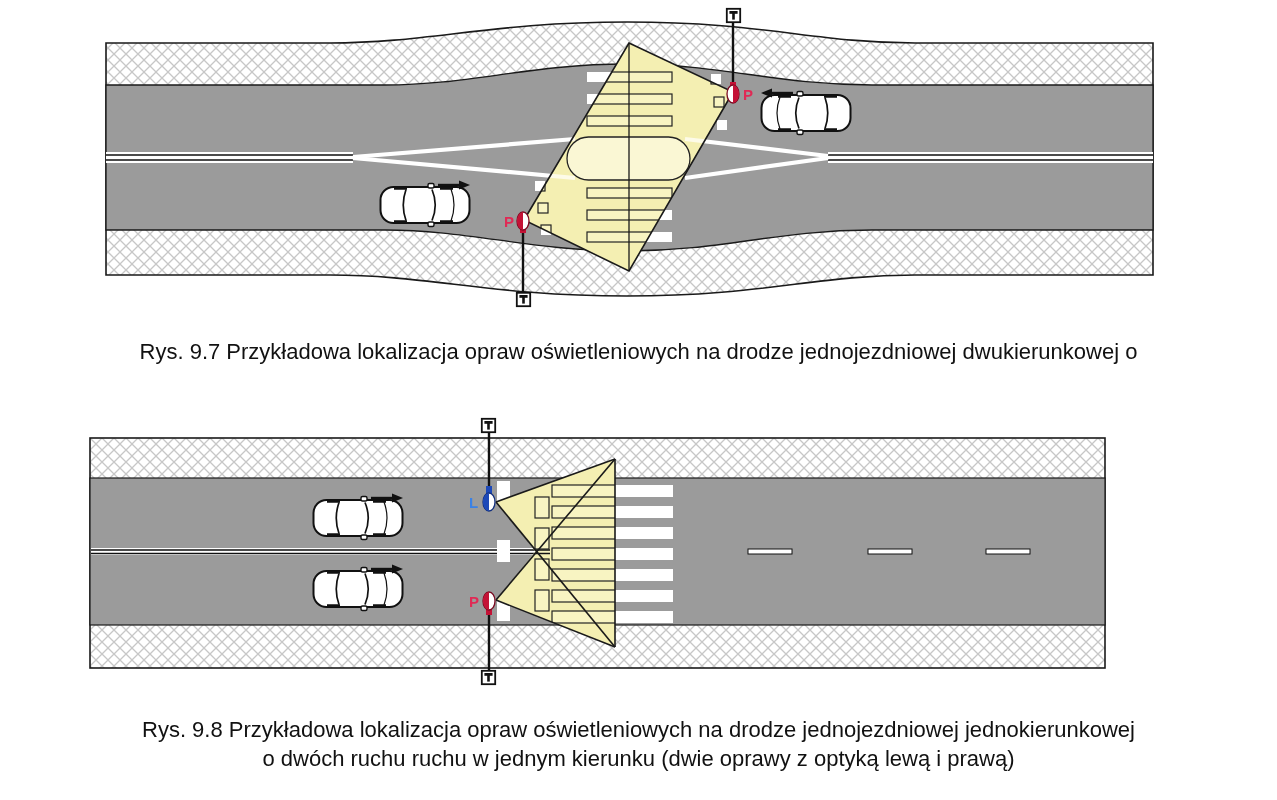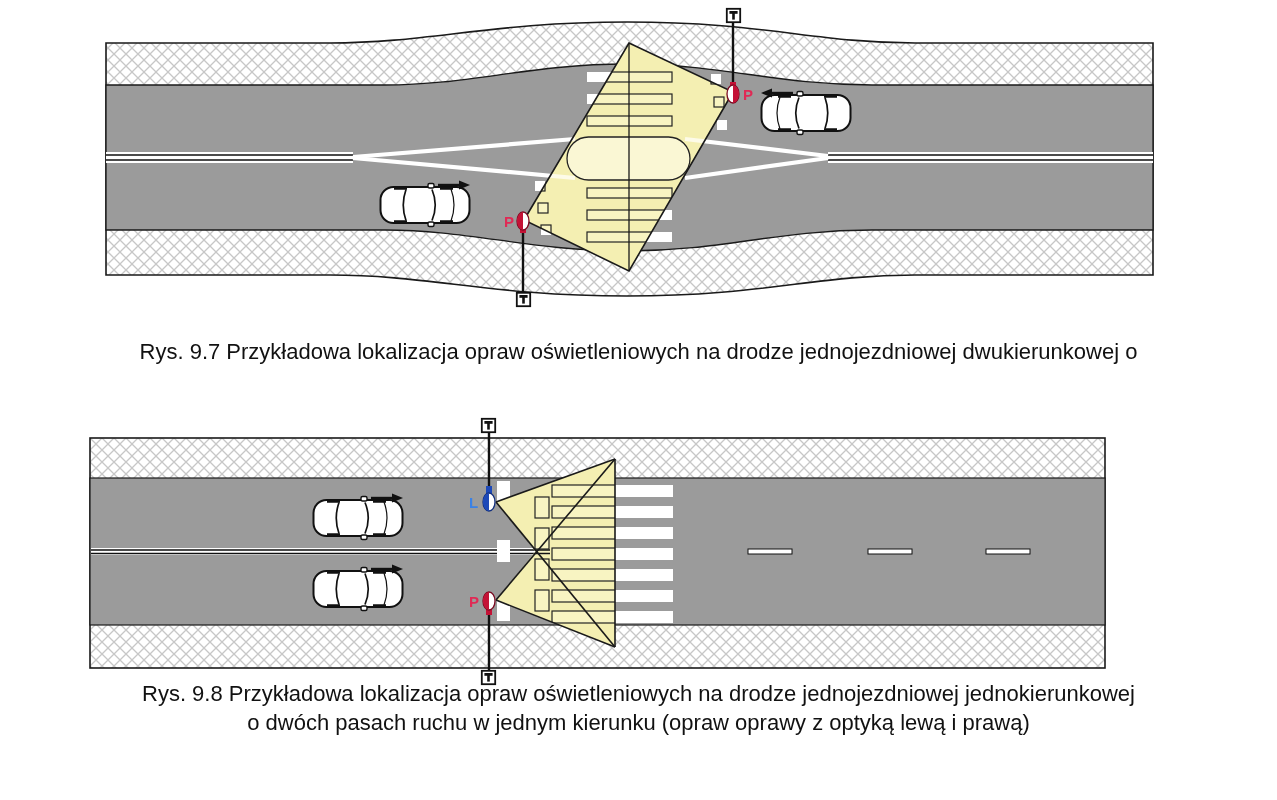--- a/index.html
+++ b/index.html
@@ -2,21 +2,21 @@
 <html><head>
 <meta charset="utf-8">
 <style>
   html,body{margin:0;padding:0;background:#ffffff;}
   #page{position:relative;width:1277px;height:800px;background:#ffffff;overflow:hidden;
         font-family:"Liberation Sans", sans-serif;}
   #diagram-svg{position:absolute;left:0;top:0;}
   .caption{position:absolute;left:0;width:1277px;text-align:center;color:#111;
            font-size:22px;line-height:28.5px;font-family:"Liberation Sans", sans-serif;}
   #caption-1{top:326px;margin-top:12px;}
-  #caption-2{top:680px;}
+  #caption-2{top:716px;}
   .lamp-label{font:bold 15px "Liberation Sans", sans-serif;}
 </style>
 </head>
 <body>
 
 <div id="page">
 
 <svg id="diagram-svg" width="1277" height="800" viewBox="0 0 1277 800" xmlns="http://www.w3.org/2000/svg">
 
   <defs>
@@ -234,16 +234,16 @@
     <use href="#car" transform="translate(313,497)"></use>
     <use href="#car" transform="translate(313,568)"></use>
   </g>
 </svg>
 
 <div class="caption" id="caption-1">
   <div>Rys. 9.7 Przykładowa lokalizacja opraw oświetleniowych na drodze jednojezdniowej dwukierunkowej o</div>
 </div>
 <div class="caption" id="caption-2">
   <div>Rys. 9.8 Przykładowa lokalizacja opraw oświetleniowych na drodze jednojezdniowej jednokierunkowej</div>
-  <div>o dwóch pasach ruchu w jednym kierunku (opraw oprawy z optyką lewą i prawą)</div>
+  <div>o dwóch ruchu ruchu w jednym kierunku (dwie oprawy z optyką lewą i prawą)</div>
 </div>
 
 </div>
 
 </body></html>

